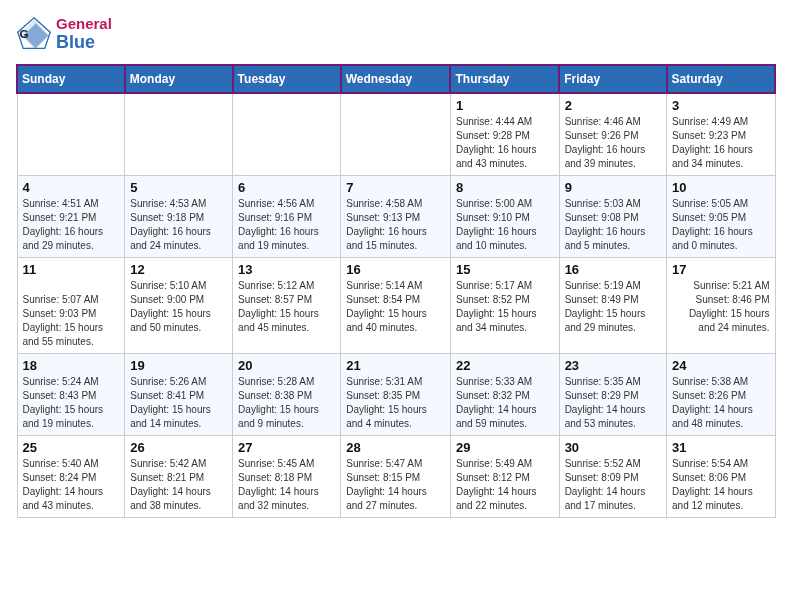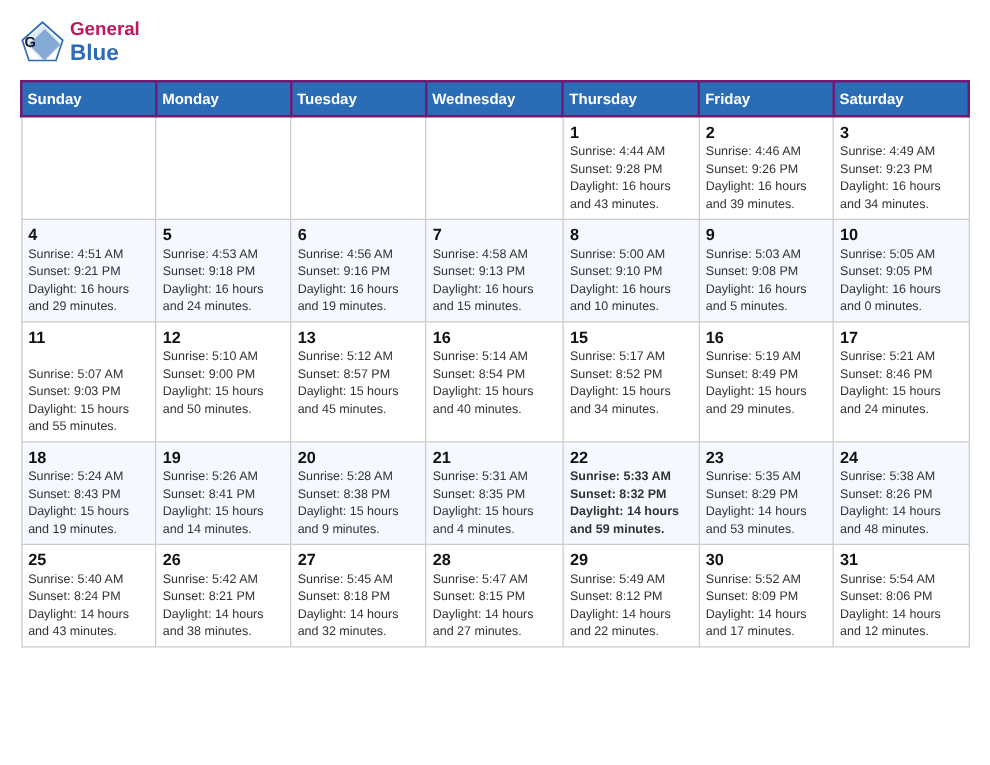--- a/index.html
+++ b/index.html
@@ -212,21 +212,21 @@
 Daylight: 15 hours and 34 minutes.</div>
         </td>
         <td>
           <div class="day-num">16</div>
           <div class="day-info" style="white-space: pre-line;">Sunrise: 5:19 AM
 Sunset: 8:49 PM
 Daylight: 15 hours and 29 minutes.</div>
         </td>
         <td>
           <div class="day-num">17</div>
-          <div class="day-info" style="white-space: pre-line;">Sunrise: 5:21 AM
+          <div class="day-info" style="white-space: pre-line; text-align: right;">Sunrise: 5:21 AM
 Sunset: 8:46 PM
 Daylight: 15 hours and 24 minutes.</div>
         </td>
       </tr>
       <tr>
         <td>
           <div class="day-num">18</div>
           <div class="day-info" style="white-space: pre-line;">Sunrise: 5:24 AM
 Sunset: 8:43 PM
 Daylight: 15 hours and 19 minutes.</div>
@@ -244,21 +244,21 @@
 Daylight: 15 hours and 9 minutes.</div>
         </td>
         <td>
           <div class="day-num">21</div>
           <div class="day-info" style="white-space: pre-line;">Sunrise: 5:31 AM
 Sunset: 8:35 PM
 Daylight: 15 hours and 4 minutes.</div>
         </td>
         <td>
           <div class="day-num">22</div>
-          <div class="day-info" style="white-space: pre-line; font-weight: bold;">Sunrise: 5:33 AM
+          <div class="day-info" style="white-space: pre-line;">Sunrise: 5:33 AM
 Sunset: 8:32 PM
 Daylight: 14 hours and 59 minutes.</div>
         </td>
         <td>
           <div class="day-num">23</div>
           <div class="day-info" style="white-space: pre-line;">Sunrise: 5:35 AM
 Sunset: 8:29 PM
 Daylight: 14 hours and 53 minutes.</div>
         </td>
         <td>

